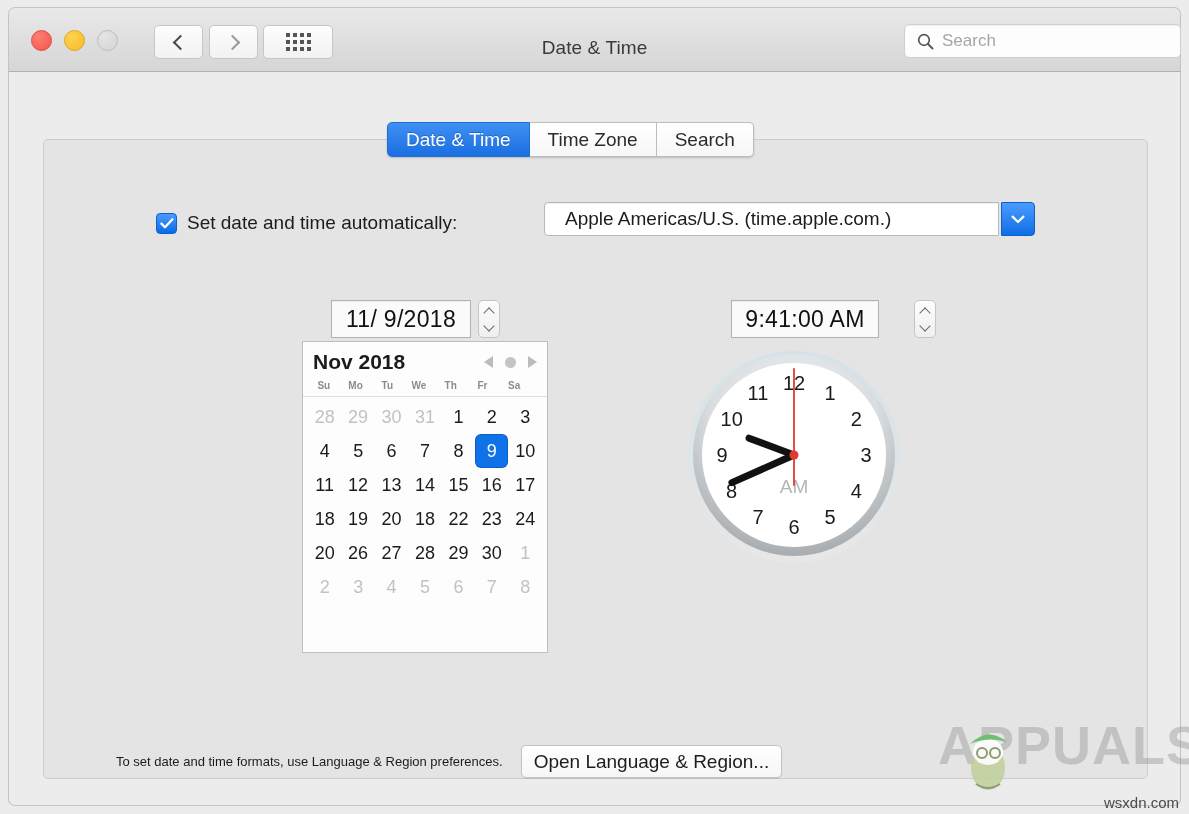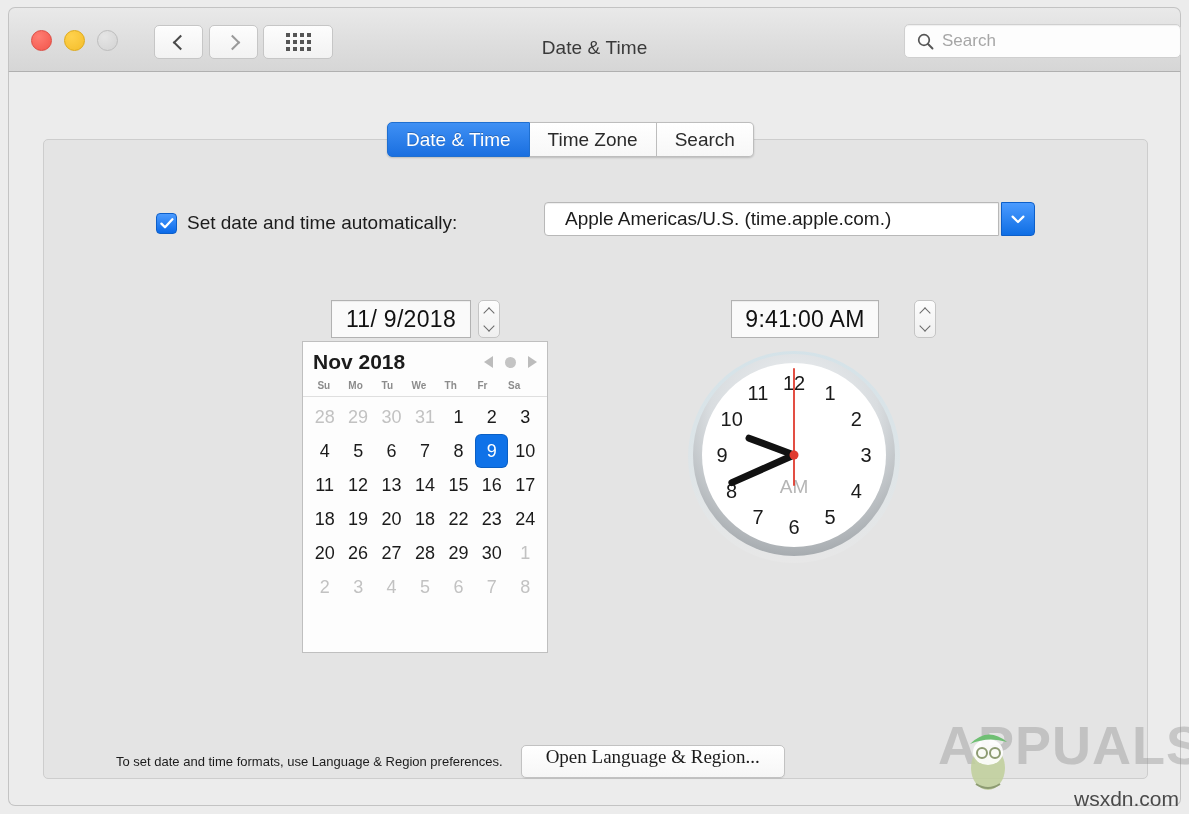--- a/index.html
+++ b/index.html
@@ -200,38 +200,37 @@
   .cell.sel {
     background: #0f72e8; color: #fff; border-radius: 5px;
     width: 31px; margin: 0 auto; box-shadow: 0 0 0 1px #0a5fc4;
   }
 
   
   .clockwrap { position: absolute; left: 640px; top: 205px; width: 220px; height: 220px; }
   .bottomrow { position: absolute; left: 72px; top: 605px; display: flex; align-items: center; }
   .bottomtext { font-size: 13px; color: #1c1c1c; }
   .openbtn {
-    margin-left: 18px; height: 33px; padding: 0 24px;
+    margin-left: 18px; height: 33px; padding: 0 12px;
     background: linear-gradient(to bottom,#ffffff,#f6f6f6);
     border: 1px solid #c2c2c2; border-radius: 5px;
-    display: flex; font-size: 19px; color: #1c1c1c;
+    display: flex; align-items: center; font-size: 19px; color: #1c1c1c;
     box-shadow: 0 1px 1px rgba(0,0,0,.07);
-    font-family: Liberation Serif, serif;
   }
 
   
   .watermark {
     position: absolute; left: 938px; top: 714px;
     font-size: 54px; font-weight: bold; color: rgba(140,140,140,.38);
     letter-spacing: 1px; pointer-events: none; white-space: nowrap;
   }
   .wm-mascot { position: absolute; left: 958px; top: 722px; pointer-events: none; }
   .sitetag {
     position: absolute; right: 10px; bottom: 3px;
-    font-size: 21px; color: #4a4a4a;
+    font-size: 15px; color: #4a4a4a;
   }
 </style>
 </head>
 <body>
 
 <div id="app">
 
   <div class="titlebar">
     <div class="traffic">
       <span class="light red"></span>

